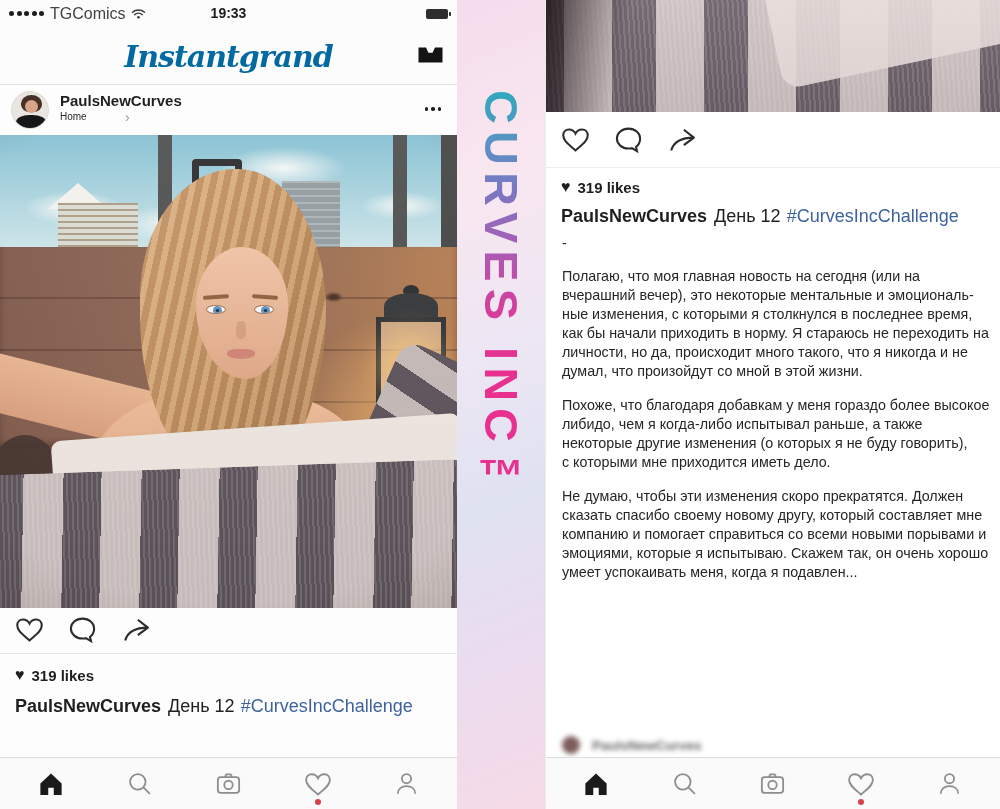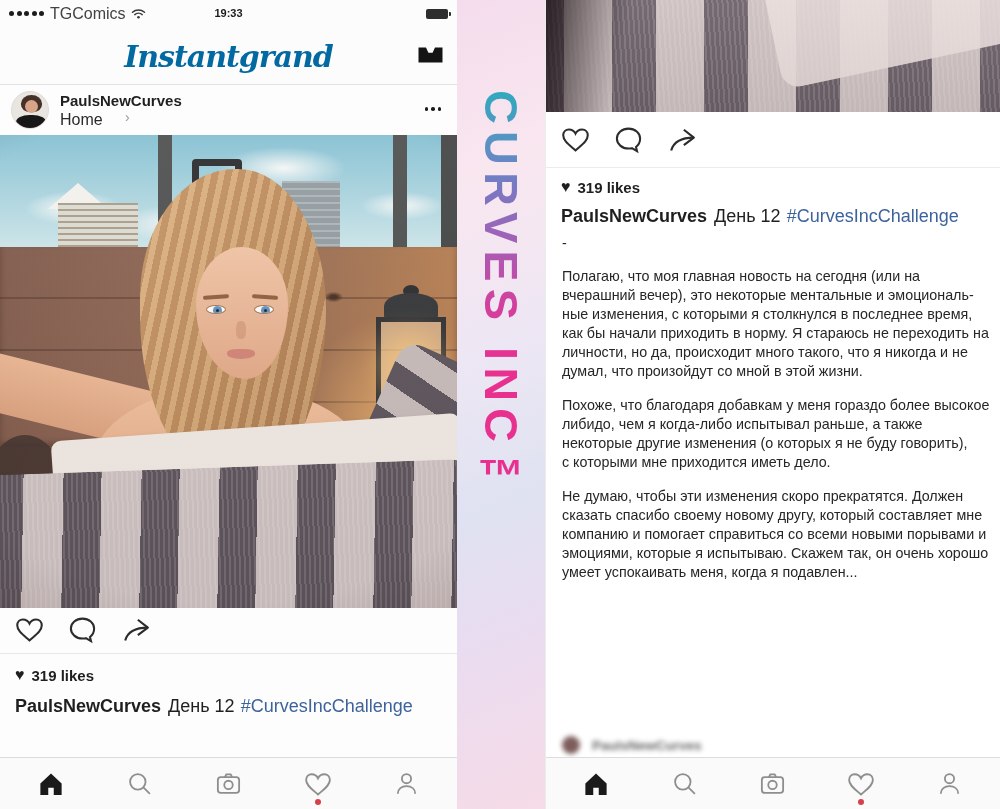--- a/index.html
+++ b/index.html
@@ -10,37 +10,37 @@
   .left-panel  { position:absolute; left:0; top:0; width:457px; height:809px; background:#fdfdfd; }
   .mid-strip   { position:absolute; left:457px; top:0; width:88px; height:809px;
                  background:linear-gradient(158deg,#f4dcec 0%,#f9e7f0 22%,#ece6f4 45%,#dfe2f1 62%,#eadcf0 78%,#f6dbe7 100%); }
   .right-panel { position:absolute; left:545px; top:0; width:455px; height:809px; background:#fff; border-left:1px solid #ececec; }
 
   
   .status-bar { position:absolute; top:0; left:0; width:100%; height:27px; display:flex; align-items:center; padding:0 9px; font-size:12px; color:#3a3a3a; background:#fcfcfc; }
   .sig-dots { display:flex; gap:2.5px; margin-right:6px; }
   .sig-dots i { width:5px; height:5px; border-radius:50%; background:#1c1c1c; }
   .carrier { font-size:16px; color:#424242; margin-right:5px; }
-  .sb-time { position:absolute; left:50%; top:0; transform:translateX(-50%); line-height:27px; font-weight:bold; font-size:11px; color:#1c1c1c;text-align:right; }
+  .sb-time { position:absolute; left:50%; top:0; transform:translateX(-50%); line-height:27px; font-weight:bold; font-size:14px; color:#1c1c1c;text-align:right; }
   .battery { margin-left:auto; position:relative; width:22px; height:10px; background:#2e2e2e; border-radius:2px; }
   .battery::after { content:""; position:absolute; right:-3px; top:3px; width:2px; height:4px; background:#2e2e2e; border-radius:0 1px 1px 0; }
 
   
   .ig-header { position:absolute; top:27px; left:0; width:100%; height:58px; border-bottom:1px solid #e4e2e0; background:#fcfcfc; }
   .logo { position:absolute; left:50%; top:50%; transform:translate(-50%,-50%); font-family:"DejaVu Serif", serif; font-style:italic; font-weight:bold; font-size:30px; letter-spacing:-1px; color:#0369a1; }
   .tray { position:absolute; right:13px; top:16px; }
 
   
   .user-row { position:absolute; top:85px; left:0; width:100%; height:50px; background:#fdfdfd; }
   .avatar { position:absolute; left:11px; top:6px; width:38px; height:38px; border-radius:50%; background:#e9e5e1; overflow:hidden; border:1px solid #e0dcd8; }
   .avatar .hair { position:absolute; top:3px; left:9px; width:21px; height:17px; background:#453128; border-radius:50% 50% 42% 42%; }
   .avatar .face { position:absolute; top:8px; left:13px; width:13px; height:13px; background:#d8a488; border-radius:50%; }
   .avatar .shirt { position:absolute; bottom:-3px; left:4px; width:30px; height:16px; background:#171717; border-radius:45% 45% 0 0; }
   .u-name { position:absolute; left:60px; top:7px; font-weight:bold; font-size:15px; color:#1f1f1f; }
-  .u-loc  { position:absolute; left:60px; top:26px; font-size:16px; color:#2a2a2a; }
+  .u-loc  { position:absolute; left:60px; top:26px; font-size:10px; color:#2a2a2a; }
   .u-chev { position:absolute; left:125px; top:24px; font-size:14px; color:#9a9a9a; }
   .more-dots { position:absolute; right:16px; top:22px; display:flex; gap:3px; cursor:pointer; }
   .more-dots i { width:3.5px; height:3.5px; border-radius:50%; background:#1c1c1c; }
 
   
   .photo { position:absolute; top:135px; left:0; width:457px; height:473px; overflow:hidden; background:#8a6352; }
   .sky { position:absolute; top:0; left:0; width:100%; height:118px;
          background:
           radial-gradient(70px 24px at 16% 62%, rgba(255,255,255,.95), rgba(255,255,255,0) 70%),
           radial-gradient(90px 30px at 62% 28%, rgba(255,255,255,.9), rgba(255,255,255,0) 70%),

